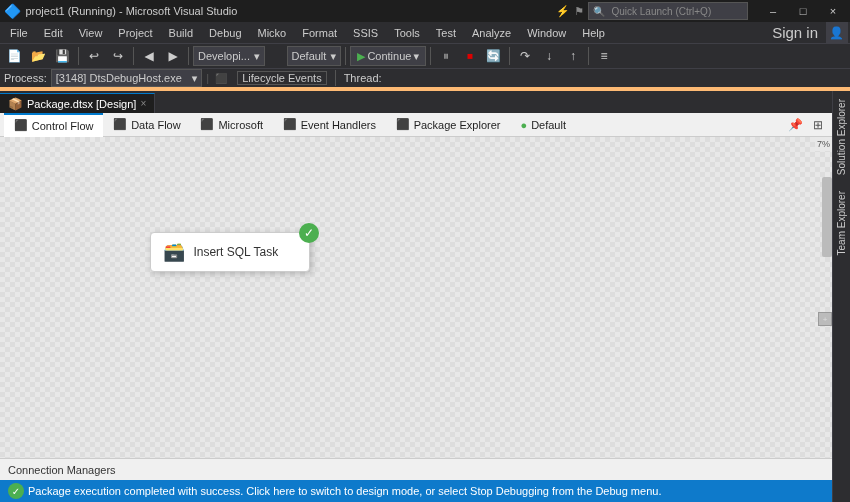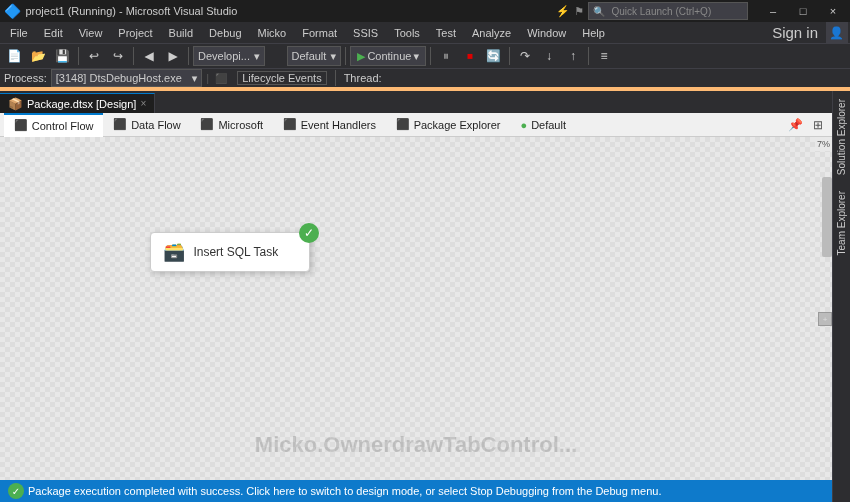--- a/index.html
+++ b/index.html
@@ -553,22 +553,24 @@
 
       <div class="task-box">
         <div class="task-check">✓</div>
         <span class="task-icon">🗃️</span>
         <span>Insert SQL Task</span>
       </div>
 
       <div class="scroll-thumb-right"></div>
       <div class="mini-nav-box">+</div>
 
-      <div class="big-text-overlay">Micko.OwnerdrawTabControl...</div>
-
+
+      <div class="conn-bar" style="position:absolute;bottom:0;left:0;right:0;">
+        <span>Connection Managers</span>
+      </div>
     </div>
 
     <div class="info-bar">
       <div class="info-icon">✓</div>
       <span style="font-size:11px;cursor:pointer;">Package execution completed with success. Click here to switch to design mode, or select Stop Debugging from the Debug menu.</span>
     </div>
   </div>
 
   <div class="right-sidebar-tabs">
     <span class="sidebar-tab-vertical">Solution Explorer</span>

